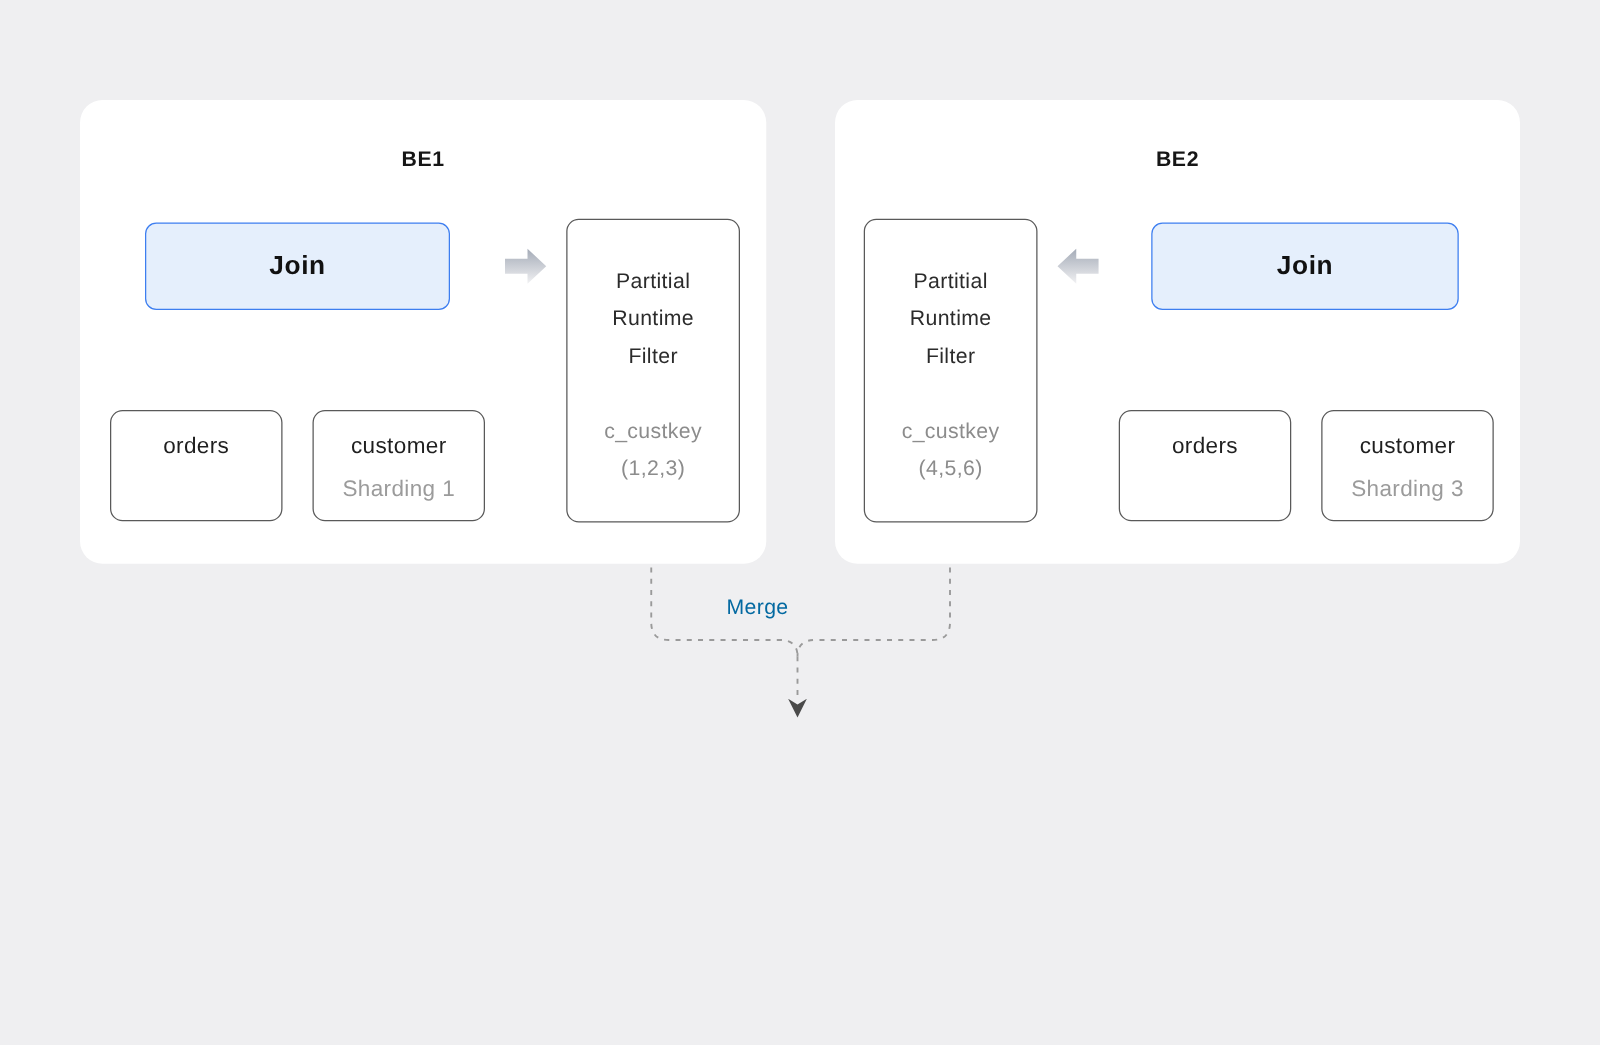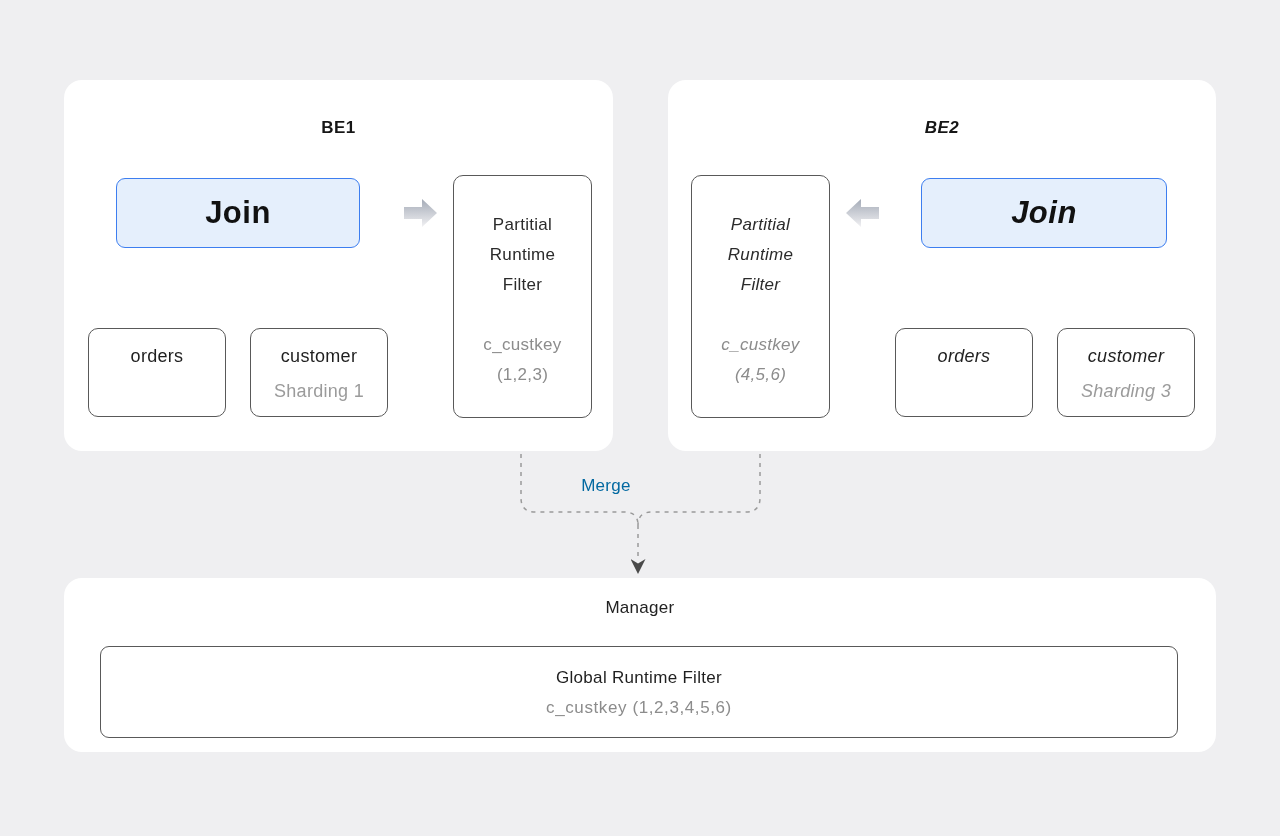--- a/index.html
+++ b/index.html
@@ -20,21 +20,21 @@
     left: 0; top: 0;
     width: 1280px; height: 836px;
     pointer-events: none;
   }
   .panel {
     position: absolute;
     background: #FFFFFF;
     border-radius: 18px;
   }
   .be1-panel  { left: 64px;  top: 80px;  width: 549px;  height: 371px; }
-  .be2-panel  { left: 668px; top: 80px;  width: 548px;  height: 371px; font-style: italic; }
+  .be2-panel  { left: 668px; top: 80px;  width: 548px;  height: 371px; }
   .manager-panel { left: 64px; top: 578px; width: 1152px; height: 174px; }
 
   .panel-title {
     position: absolute;
     left: 0; right: 0;
     top: 38px;
     text-align: center;
     font-size: 17px;
     font-weight: 600;
     color: #161616;
@@ -52,21 +52,21 @@
     position: absolute;
     top: 98px;
     height: 70px;
     box-sizing: border-box;
     background: #E5EFFC;
     border: 1.5px solid #3D7EF0;
     border-radius: 9px;
     display: flex;
     align-items: center;
     justify-content: center;
-    font-size: 31px;
+    font-size: 21px;
     font-weight: 600;
     color: #111111;
     letter-spacing: 0.5px;
   }
   .be1-panel .join-box { left: 52px;  width: 244px; }
   .be2-panel .join-box { left: 253px; width: 246px; }
 
   .filter-box {
     position: absolute;
     top: 95px;
@@ -284,21 +284,14 @@
     </div>
 
     <div class="leaf-box customer-box">
       <span class="leaf-label">customer</span>
       <span class="sharding-label">Sharding 3</span>
     </div>
   </section>
 
   <div class="merge-label">Merge</div>
 
-  <section class="panel manager-panel">
-    <div class="panel-title">Manager</div>
-    <div class="global-box">
-      <div class="global-title">Global Runtime Filter</div>
-      <div class="global-detail">c_custkey  (1,2,3,4,5,6)</div>
-    </div>
-  </section>
 
 </div>
 
 </body></html>

